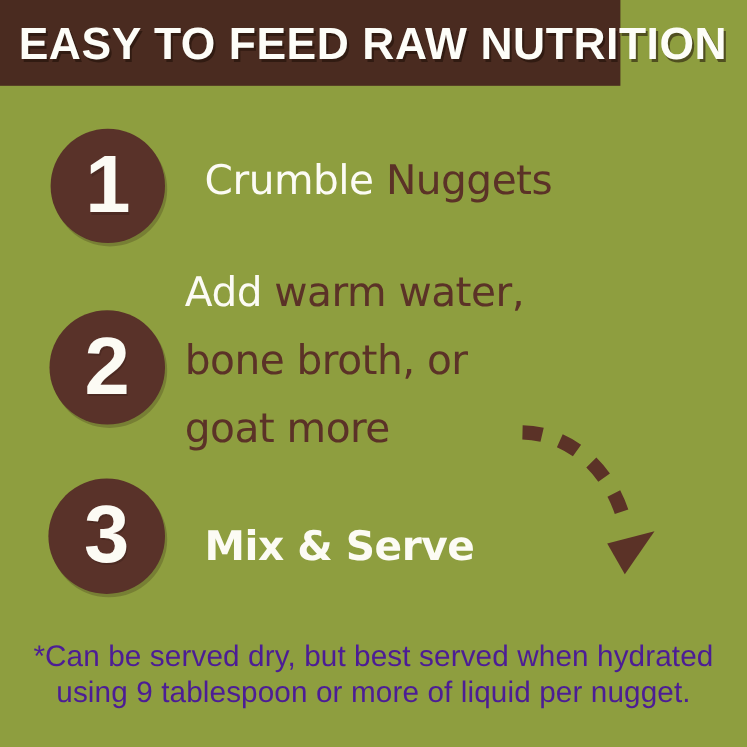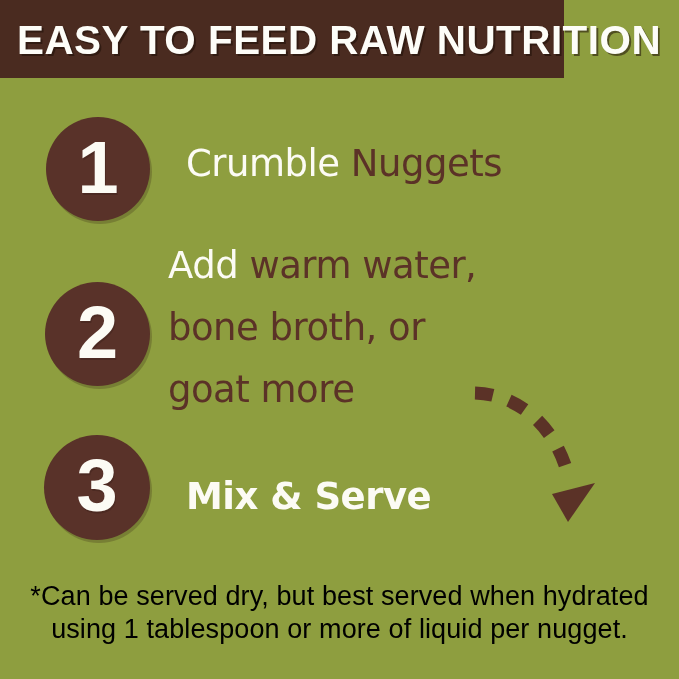--- a/index.html
+++ b/index.html
@@ -122,21 +122,21 @@
     pointer-events: none;
   }
 
   
   .footnote {
     position: absolute;
     left: 0;
     top: 580px;
     width: 679px;
     text-align: center;
-    color: #000000;
+    color: #4c1d95;
     font-family: "Liberation Sans Narrow", "Liberation Sans", sans-serif;
     font-size: 27px;
     line-height: 33px;
     letter-spacing: 0.1px;
   }
   .footnote-line {
     display: block;
     white-space: nowrap;
   }
 </style>
@@ -184,16 +184,16 @@
 
   <div class="arrow-layer">
     <svg width="165" height="165" viewBox="0 0 165 165">
       <path d="M 20 23 C 62 24, 100 55, 113 105" fill="none" stroke="#5b3227" stroke-width="13" stroke-linecap="butt" stroke-dasharray="18 17"></path>
       <path d="M 97 124 L 140 113 L 113 152 Z" fill="#5b3227"></path>
     </svg>
   </div>
 
   <div class="footnote">
     <span class="footnote-line">*Can be served dry, but best served when hydrated</span>
-    <span class="footnote-line">using 1 tablespoon or more of liquid per nugget.</span>
+    <span class="footnote-line">using 9 tablespoon or more of liquid per nugget.</span>
   </div>
 
 </div>
 
 </body></html>

